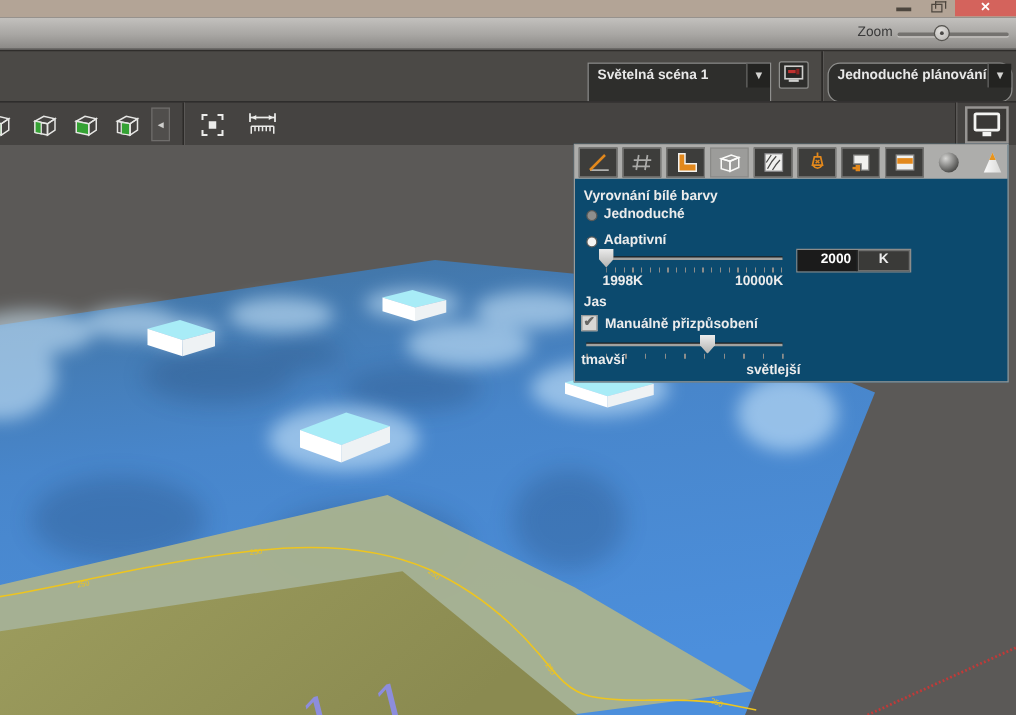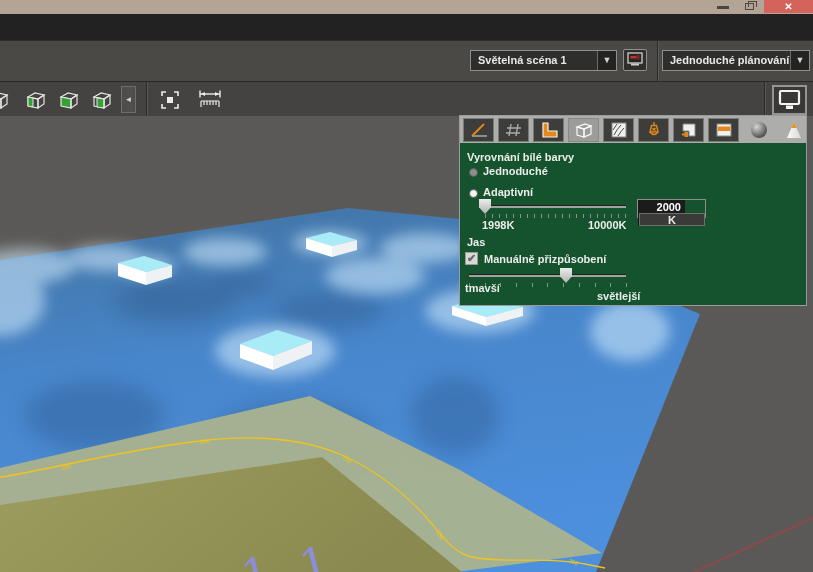--- a/index.html
+++ b/index.html
@@ -21,84 +21,89 @@
            background:linear-gradient(#c3c1be,#a8a6a3 55%,#8b8986);border-bottom:1px solid #5f5d5b;}
   #zoom-label{position:absolute;left:686px;top:6px;font-size:11px;color:#3a3a3a;}
   #zoom-track{position:absolute;left:718px;top:12px;width:89px;height:3px;background:#74726f;
               border-radius:2px;box-shadow:0 1px 0 #cfcdca;}
   #zoom-thumb{position:absolute;left:747px;top:6px;width:13px;height:13px;border-radius:50%;
               background:radial-gradient(circle at 40% 35%,#e3e1de,#b3b1ae);border:1px solid #55534f;}
   #zoom-thumb::after{content:"";position:absolute;left:4px;top:4px;width:3px;height:3px;border-radius:50%;background:#4a4846;}
 
   
   #scenebar{position:absolute;left:0;top:40px;width:813px;height:41px;background:#4b4946;border-top:1px solid #2f2d2b;}
-  .dropdown{position:absolute;top:9px;height:21px;background:#2e2e2c;border:1px solid #8f8f8d;color:#e8e8e8;
+  .dropdown{position:absolute;top:9px;height:32px;background:#2e2e2c;border:1px solid #8f8f8d;color:#e8e8e8;
             font-size:11px;font-weight:bold;line-height:19px;padding-left:7px;}
   .dd-arrow{position:absolute;right:0;top:0;width:19px;height:19px;background:#232321;border-left:1px solid #6a6a68;
             color:#d4d4d2;font-size:9px;text-align:center;line-height:19px;}
   #dd-scene{left:470px;width:147px;}
-  #dd-plan{left:662px;width:148px;}
+  #dd-plan{left:662px;width:148px;border-radius:10px;}
   #scene-display-btn{position:absolute;left:623px;top:8px;width:24px;height:22px;background:#2e2e2c;
                      border:1px solid #8f8f8d;border-radius:2px;}
   #scenebar .vsep{position:absolute;left:657px;top:0;width:2px;height:41px;
                   background:linear-gradient(90deg,#2c2a28 50%,#5e5c5a 50%);}
 
   
   #toolsbar{position:absolute;left:0;top:81px;width:813px;height:35px;background:#454341;border-top:1px solid #2a2828;}
   .viewcube{position:absolute;top:7px;width:22px;height:22px;}
   #collapse-btn{position:absolute;left:121px;top:4px;width:15px;height:27px;background:#504e4c;
                 border:1px solid #6f6d6b;color:#cfcfcd;font-size:8px;text-align:center;line-height:25px;}
   #toolsbar .vsep{position:absolute;top:0;width:2px;height:35px;background:linear-gradient(90deg,#2c2a28 50%,#5a5856 50%);}
   #fit-icon{position:absolute;left:158px;top:6px;}
   #ruler-icon{position:absolute;left:196px;top:6px;}
   #display-btn{position:absolute;left:772px;top:3px;width:35px;height:30px;background:#3a3836;border:2px solid #969492;}
 
   
   #viewport{position:absolute;left:0;top:116px;width:813px;height:456px;background:#5b5957;}
 
   
-  #panel{position:absolute;left:459px;top:115px;width:348px;height:191px;background:#14532d;
+  #panel{position:absolute;left:459px;top:115px;width:348px;height:191px;background:#0c4a6e;
          border:1px solid #9b9b99;color:#ececec;font-size:11px;font-weight:bold;}
   #panel-iconrow{position:absolute;left:0;top:0;width:346px;height:27px;background:#adadab;
                  display:flex;align-items:center;padding-left:3px;gap:4px;}
   .ptool{width:31px;height:24px;background:#3d3d3b;border:1px solid #7a7a78;display:flex;
          align-items:center;justify-content:center;flex:none;}
   .ptool.selected{background:#9c9c9a;border-color:#8a8a88;}
   .ptool.flat{background:transparent;border-color:transparent;}
   .p-label{position:absolute;white-space:nowrap;}
   .radio{position:absolute;width:9px;height:9px;border-radius:50%;border:1px solid #5a5a58;}
   .radio.off{background:#8e8e8c;}
   .radio.on{background:#f4f4f2;}
   .ptrack{position:absolute;height:2px;background:#a2a2a0;box-shadow:0 -1px 0 #1f1f1f;}
   .pthumb{position:absolute;width:12px;height:15px;background:linear-gradient(#ececec,#b2b2b0);
           clip-path:polygon(0 0,100% 0,100% 55%,50% 100%,0 55%);filter:drop-shadow(0 0 1px #111);}
   .pticks{position:absolute;height:4px;}
   .t7{background:repeating-linear-gradient(90deg,#8d8d8b 0 1px,transparent 1px 7px);}
   .t16{background:repeating-linear-gradient(90deg,#8d8d8b 0 1px,transparent 1px 15.7px);}
-  #valuebox{position:absolute;left:177px;top:83px;width:69px;height:19px;border:1px solid #8c8c8a;display:flex;flex-direction:column;}
+  #valuebox{position:absolute;left:177px;top:83px;width:92px;height:19px;border:1px solid #8c8c8a;display:flex;}
   #valuebox .val{width:47px;background:#1b1b1b;color:#fff;text-align:right;padding:1px 4px 0 0;}
   #valuebox .unit{flex:1;background:#3a3a38;border-left:1px solid #191919;box-shadow:inset 0 0 0 1px #6e6e6c;
                   text-align:center;padding-top:1px;}
   #checkbox{position:absolute;left:5px;top:136px;width:13px;height:13px;background:#d8d8d6;
             border:1px solid #9a9a98;color:#686866;font-size:11px;line-height:11px;text-align:center;}
 </style>
 </head>
 <body>
 
 <div id="root">
 
   <div id="titlebar">
     <div class="win-min"></div>
     <div class="win-restore">
       <span class="b"></span>
       <span class="f"></span>
     </div>
     <div class="win-close">✕</div>
   </div>
 
+  <div id="zoombar">
+    <span id="zoom-label">Zoom</span>
+    <div id="zoom-track"></div>
+    <div id="zoom-thumb"></div>
+  </div>
 
   <div id="scenebar">
     <div class="dropdown" id="dd-scene">
       <span>Světelná scéna 1</span>
       <span class="dd-arrow">▼</span>
     </div>
     <div id="scene-display-btn">
       <svg width="22" height="20" viewBox="0 0 22 20">
         <rect x="4" y="3" width="14" height="10" fill="#262624" stroke="#cfcfcd" stroke-width="1.3"></rect>
         <rect x="6.5" y="6" width="6" height="2.5" fill="#c23230"></rect>

